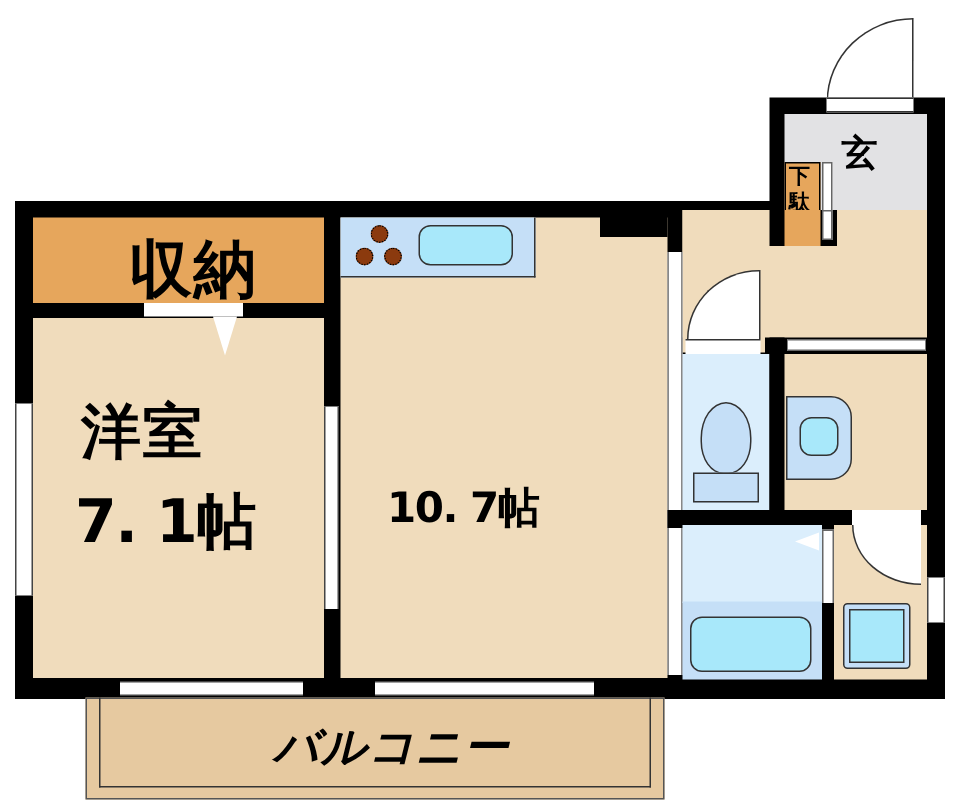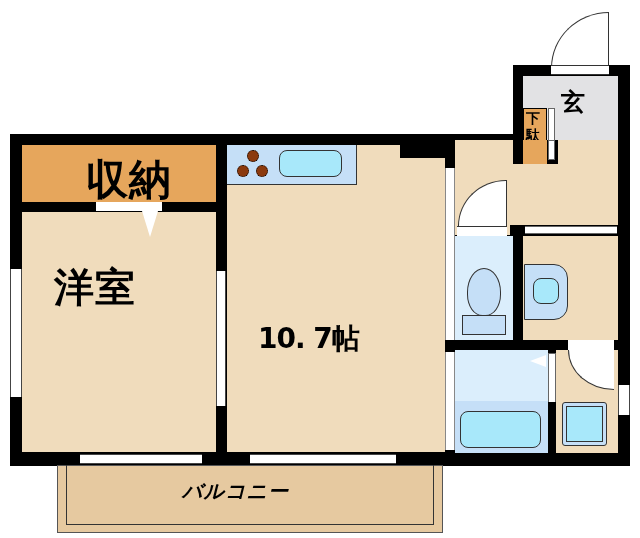--- a/index.html
+++ b/index.html
@@ -41,20 +41,21 @@
   <div class="abs storage" style="left:523px;top:140px;width:24px;height:24px;"></div>
   <div class="abs" style="left:548px;top:140px;width:7px;height:20px;background:#fff;border:1px solid #666;"></div>
 
   <div class="abs storage" style="left:22px;top:145px;width:194px;height:57px;"></div>
   <div class="abs lbl" style="left:86px;top:152px;font-size:42px;">収納</div>
   <div class="abs" style="left:96px;top:202px;width:66px;height:9px;background:#fff;"></div>
 
   <div class="abs floor" style="left:22px;top:212px;width:194px;height:240px;"></div>
   <div class="abs" style="left:142px;top:211px;width:0;height:0;border-left:8px solid transparent;border-right:8px solid transparent;border-top:26px solid #fff;"></div>
   <div class="abs lbl" style="left:54px;top:260px;font-size:40px;">洋室</div>
+  <div class="abs lbl" style="left:50px;top:320px;font-size:40px;letter-spacing:-1px;">7. 1帖</div>
 
   <div class="abs win" style="left:10px;top:269px;width:12px;height:128px;"></div>
 
   <div class="abs win" style="left:216px;top:271px;width:10px;height:135px;"></div>
 
   <div class="abs floor" style="left:227px;top:145px;width:218px;height:307px;"></div>
   <div class="abs wall" style="left:400px;top:140px;width:45px;height:18px;"></div>
   <div class="abs" style="left:227px;top:145px;width:130px;height:40px;background:#c5dff7;border-right:1px solid #333;border-bottom:1px solid #333;"></div>
   <div class="abs" style="left:247px;top:150px;width:12px;height:12px;border-radius:50%;background:#8b3a0e;border:1px dotted #000;"></div>
   <div class="abs" style="left:237px;top:165px;width:12px;height:12px;border-radius:50%;background:#8b3a0e;border:1px dotted #000;"></div>
@@ -91,14 +92,14 @@
   <div class="abs" style="left:562px;top:402px;width:45px;height:44px;background:#c5dff7;border:1px solid #333;border-radius:3px;padding:3px;">
     <div style="width:100%;height:100%;background:#a8e8fa;border:1px solid #333;box-sizing:border-box;"></div>
   </div>
   <div class="abs win" style="left:618px;top:385px;width:12px;height:30px;"></div>
 
   <div class="abs winh" style="left:80px;top:454px;width:122px;height:10px;"></div>
   <div class="abs winh" style="left:250px;top:454px;width:146px;height:10px;"></div>
 
   <div class="abs" style="left:57px;top:465px;width:386px;height:68px;background:#e6c9a0;border:1px solid #555;"></div>
   <div class="abs" style="left:66px;top:465px;width:368px;height:60px;border:1px solid #333;border-top:none;"></div>
-  <div class="abs lbl" style="left:182px;top:478px;font-size:20px;font-style:italic;">バルコニー</div>
+  <div class="abs lbl" style="left:182px;top:478px;font-size:30px;font-style:italic;">バルコニー</div>
 </div>
 
 </body></html>

